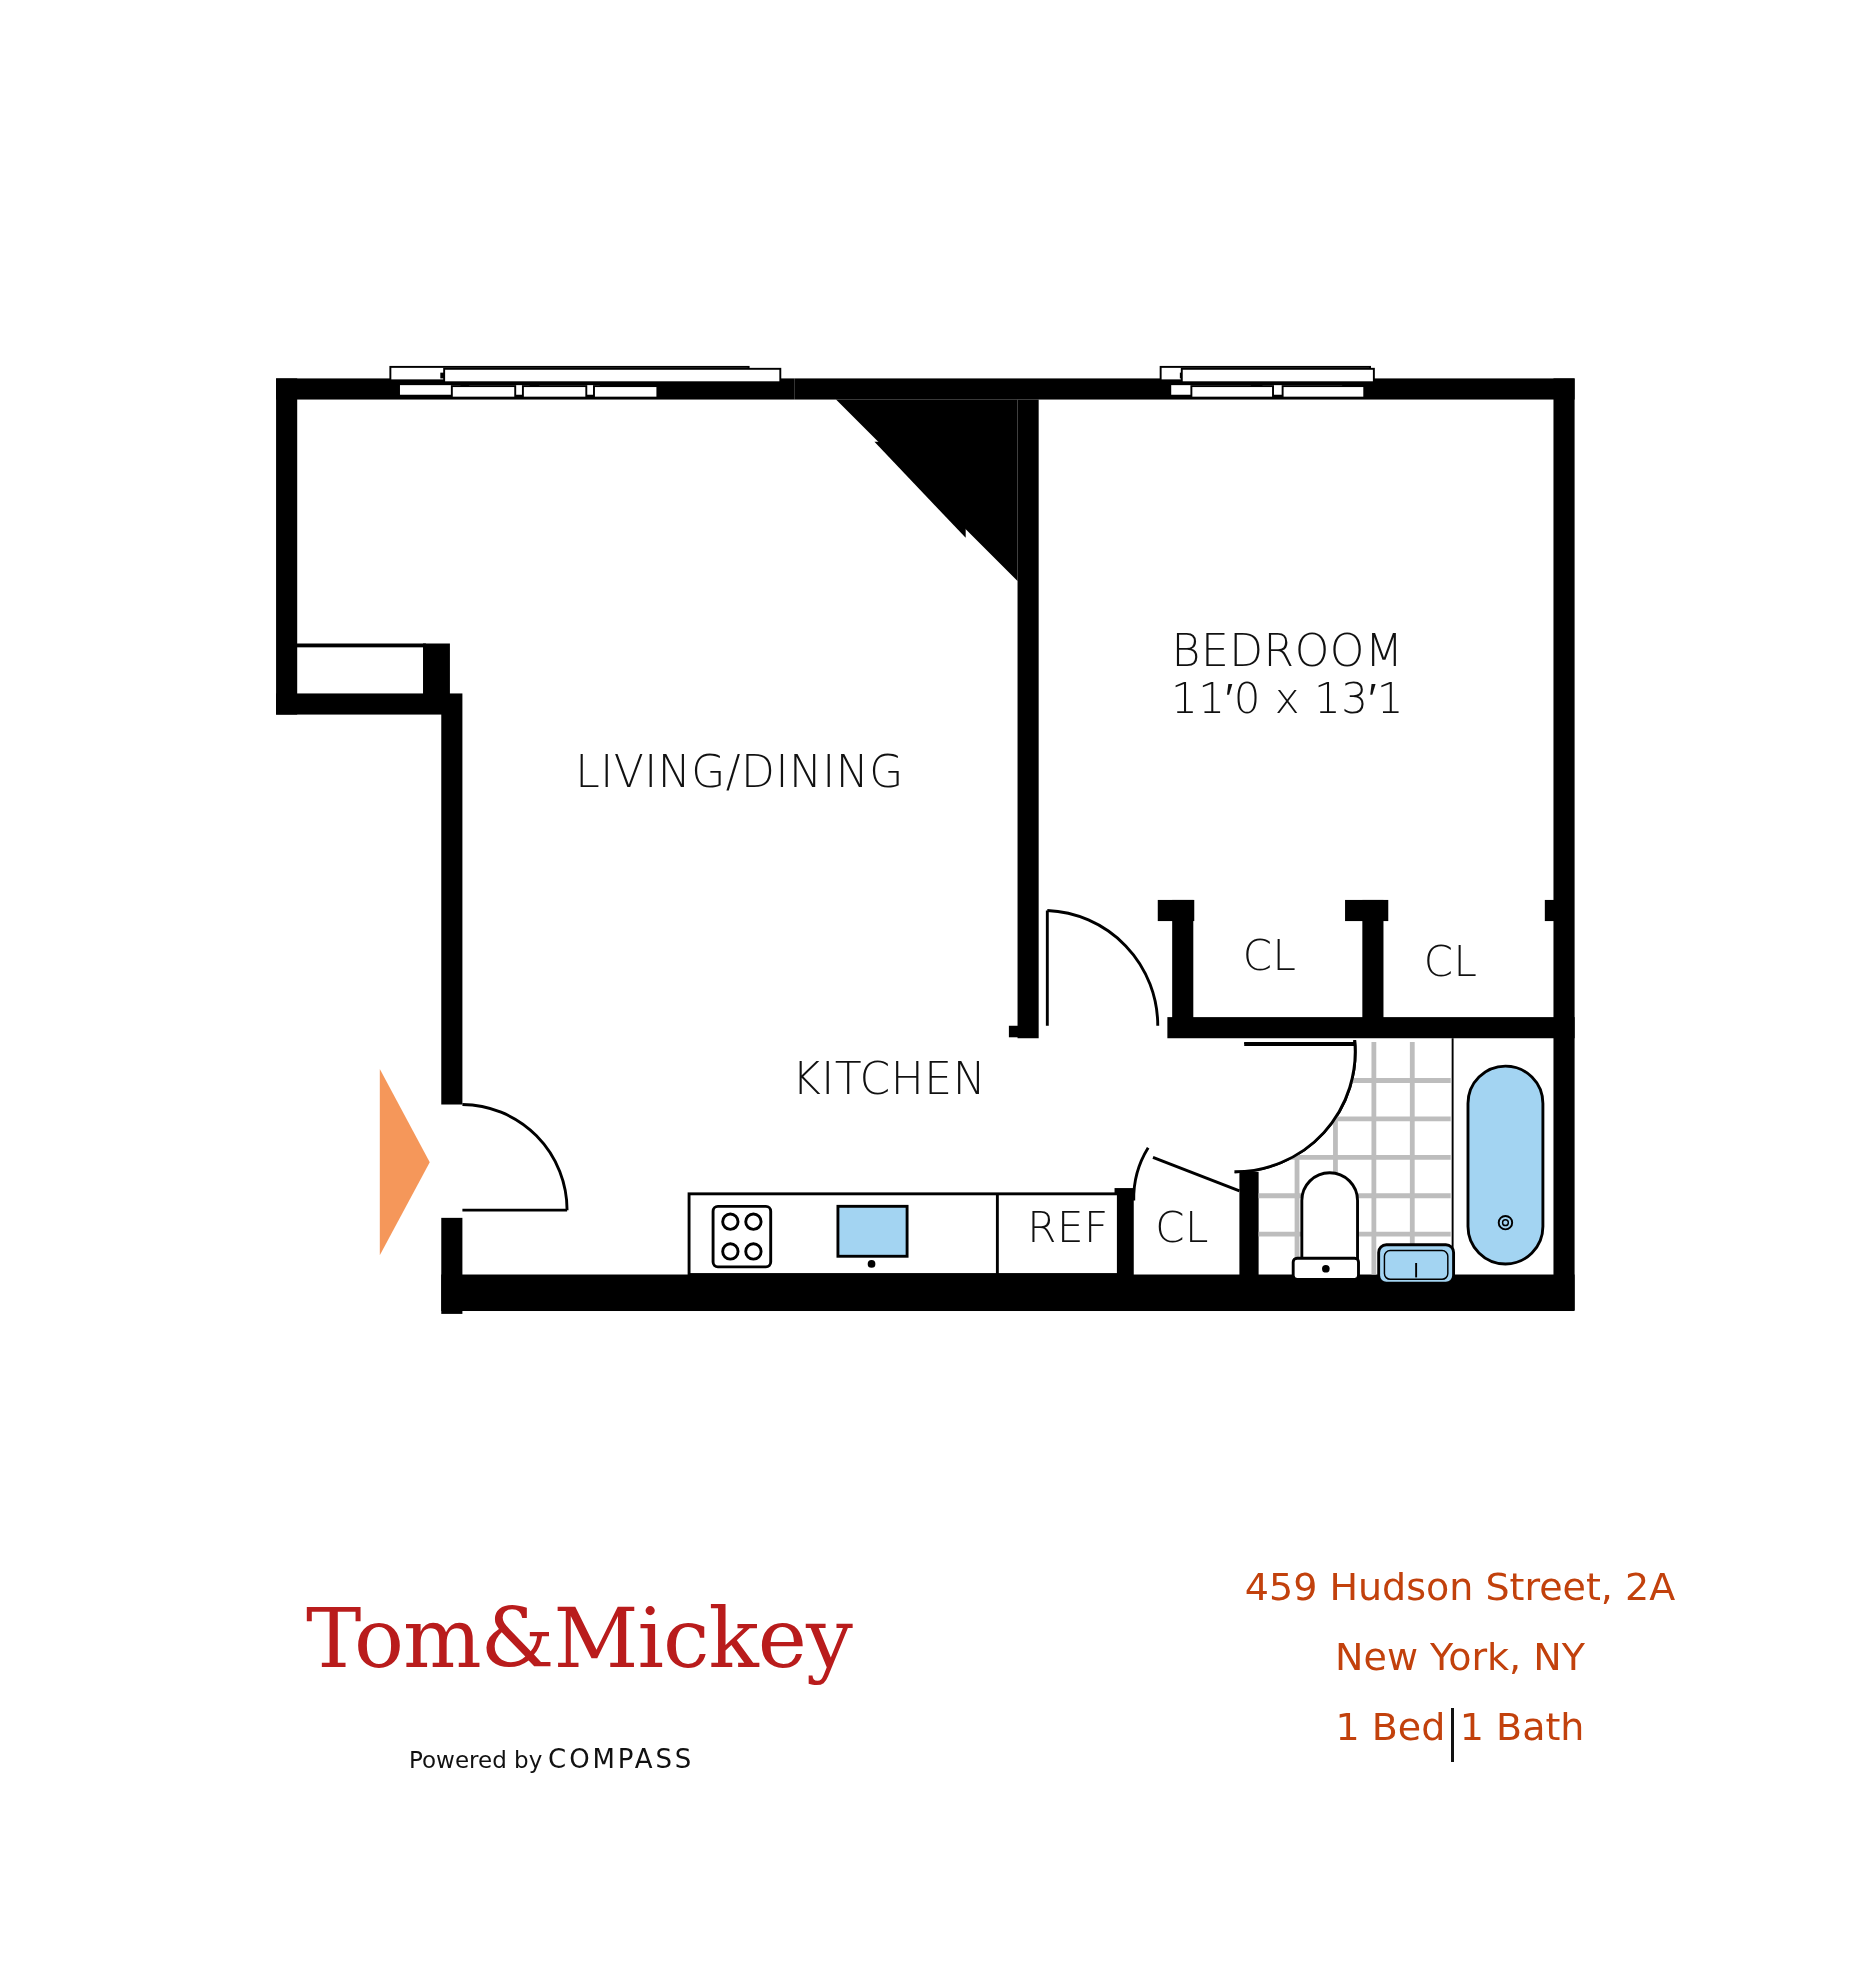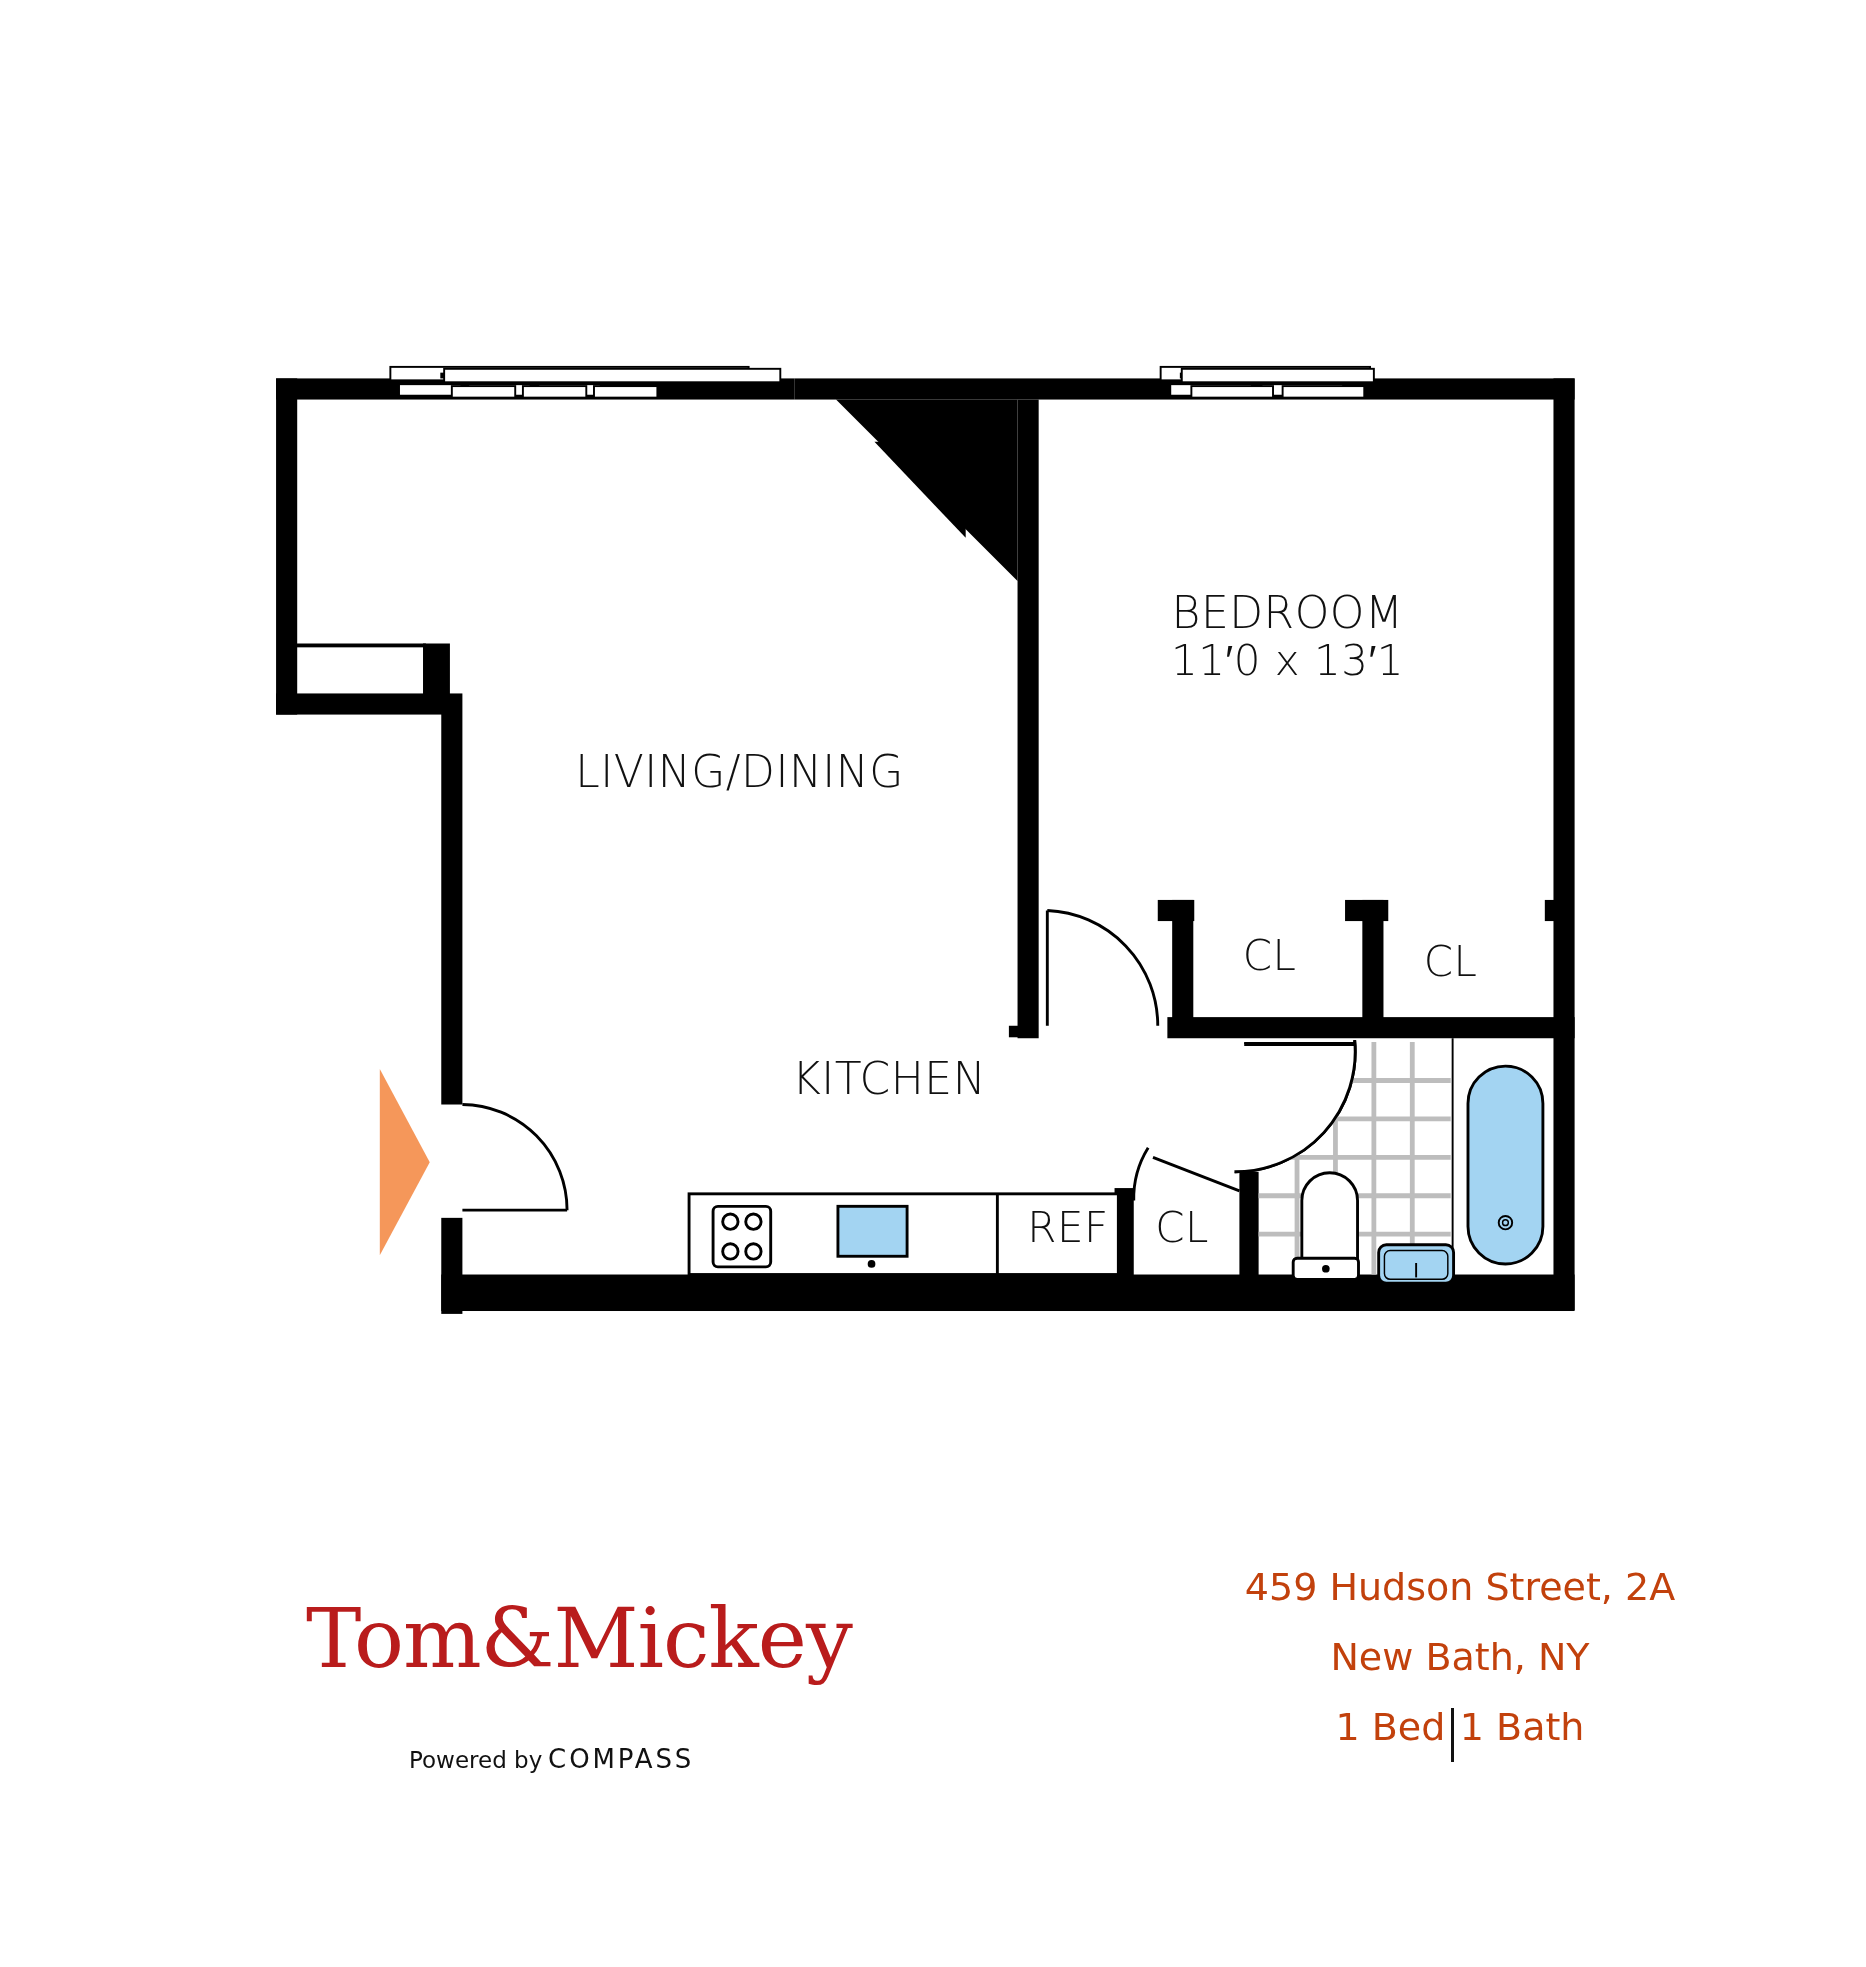--- a/index.html
+++ b/index.html
@@ -143,37 +143,37 @@
 
   <line x1="1164" y1="1243" x2="1164" y2="1327" stroke="#000" stroke-width="3"></line>
 
   <polygon points="395,1113 447,1210 395,1307" fill="#F5975A"></polygon>
 </svg>
 
 <div class="label" style="left:538px; top:747px; width:403px;">
   <div class="room-name">LIVING/DINING</div>
 </div>
 
-<div class="label" style="left:1134px; top:588px; width:307px;">
+<div class="label" style="left:1134px; top:626px; width:307px;">
   <div class="room-name">BEDROOM</div>
   <div class="room-dim">11′0 x 13′1</div>
 </div>
 
 <div class="label room-name" style="left:769px; top:1054px; width:240px;">KITCHEN</div>
 
 <div class="label cl" style="left:1212px; top:932px; width:115px;">CL</div>
 <div class="label cl" style="left:1393px; top:938px; width:115px;">CL</div>
 <div class="label cl" style="left:1129px; top:1204px; width:106px;">CL</div>
 <div class="label cl" style="left:999px; top:1204px; width:138px;">REF</div>
 
 <div class="brand">Tom&amp;Mickey</div>
 <div class="powered">
   <span>Powered by</span><span class="compass">COMPASS</span>
 </div>
 
 <div class="info">
   <div>459 Hudson Street, 2A</div>
-  <div>New Bath, NY</div>
+  <div>New York, NY</div>
   <div>
     <span>1 Bed</span><span class="sep"></span><span>1 Bath</span>
   </div>
 </div>
 
 
 </body></html>

